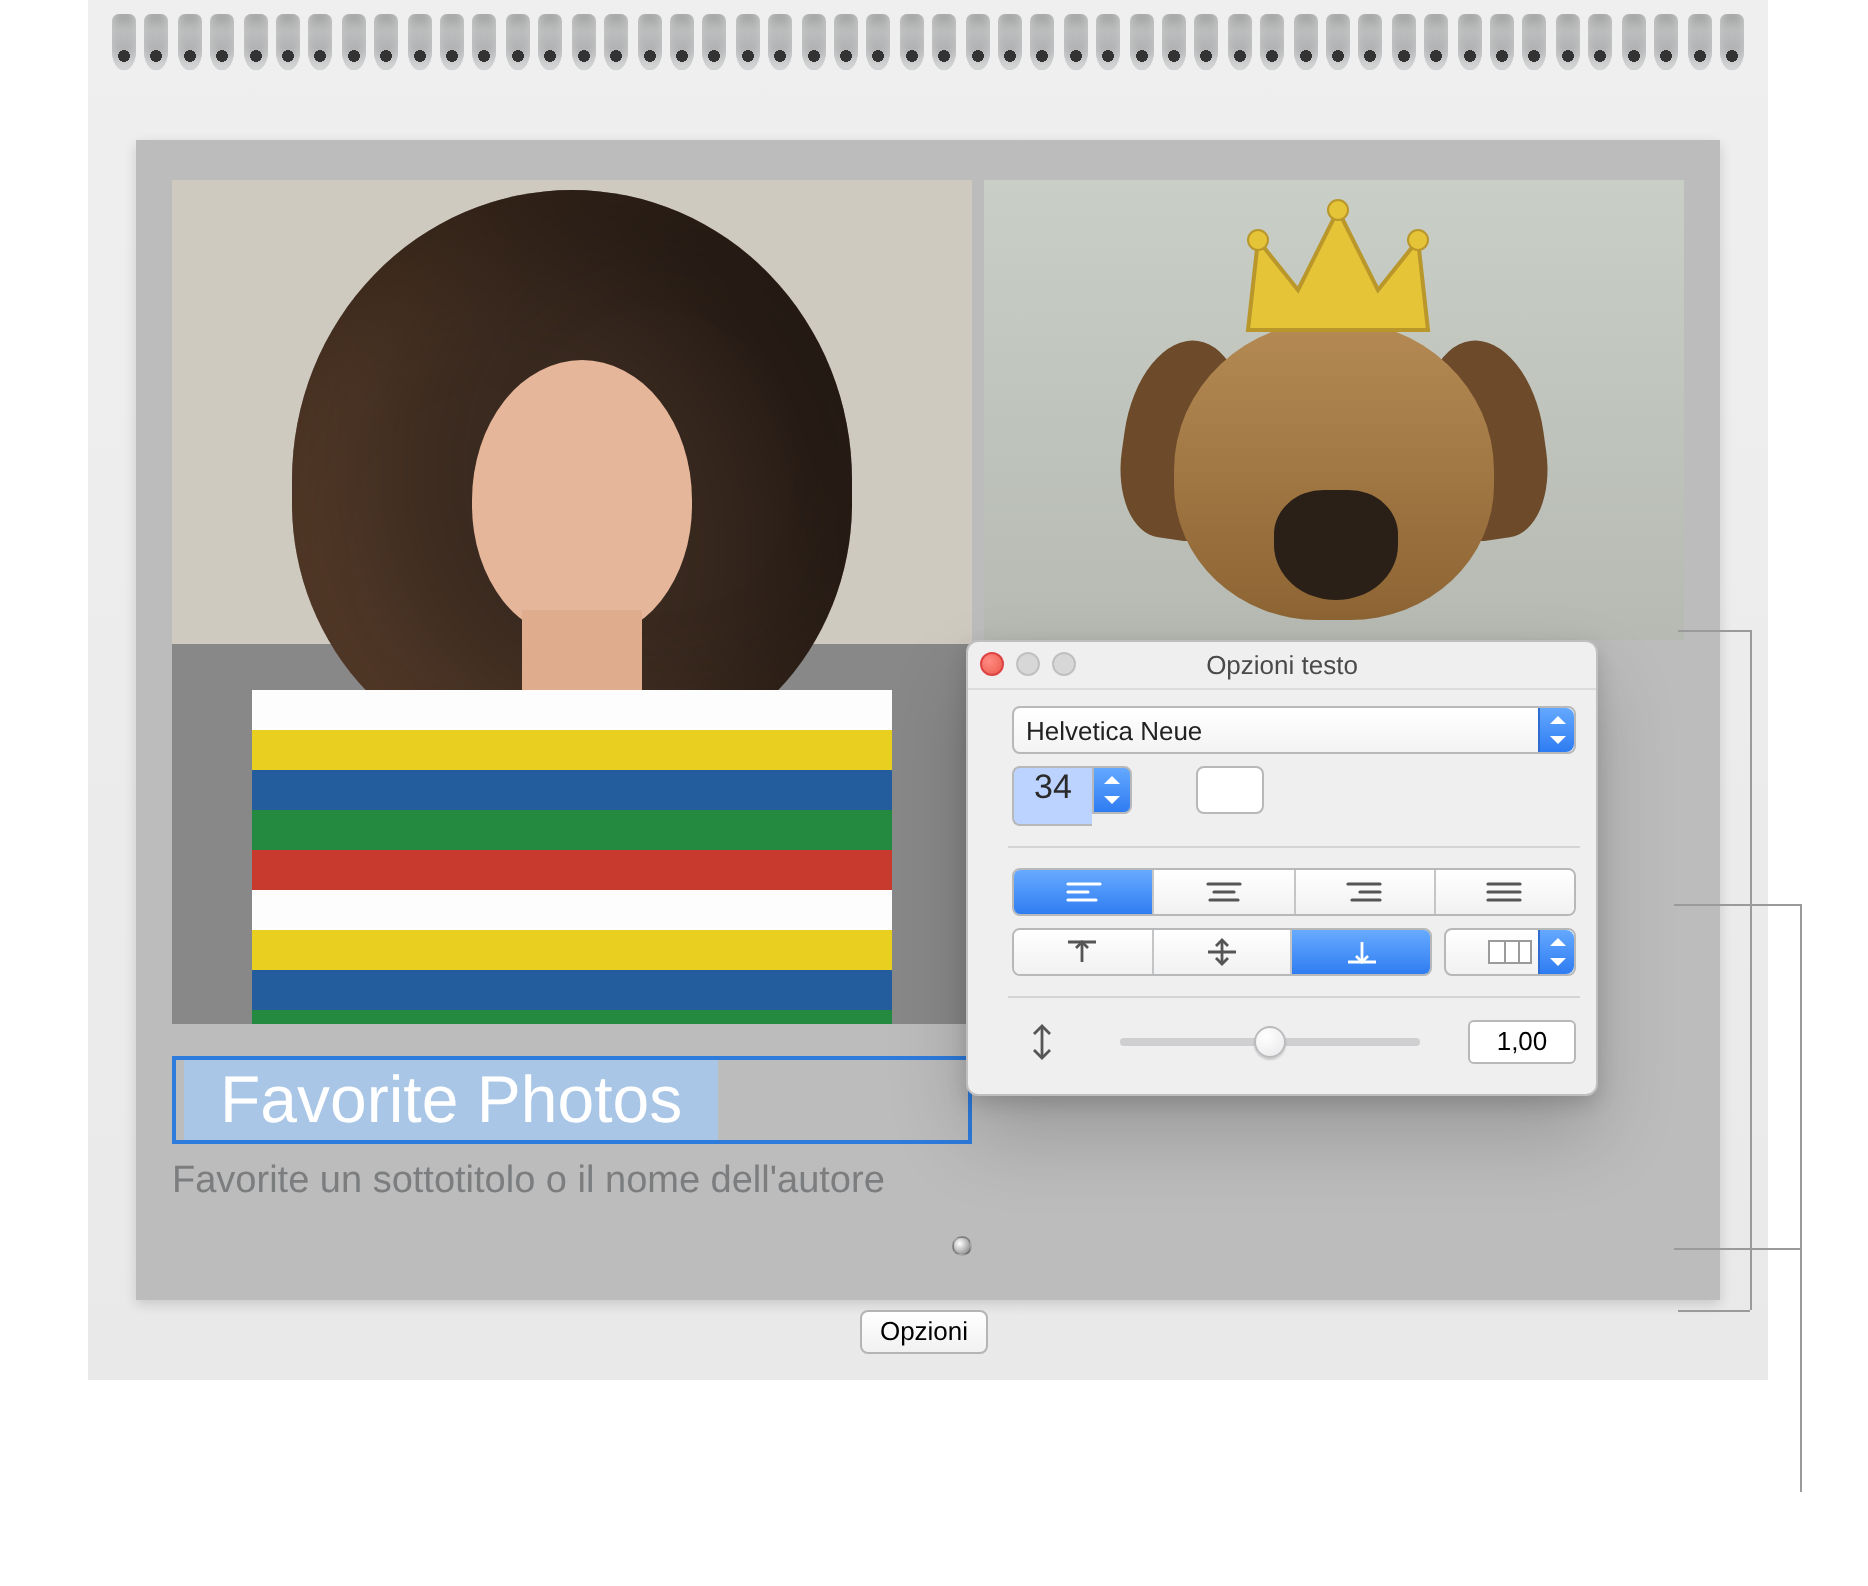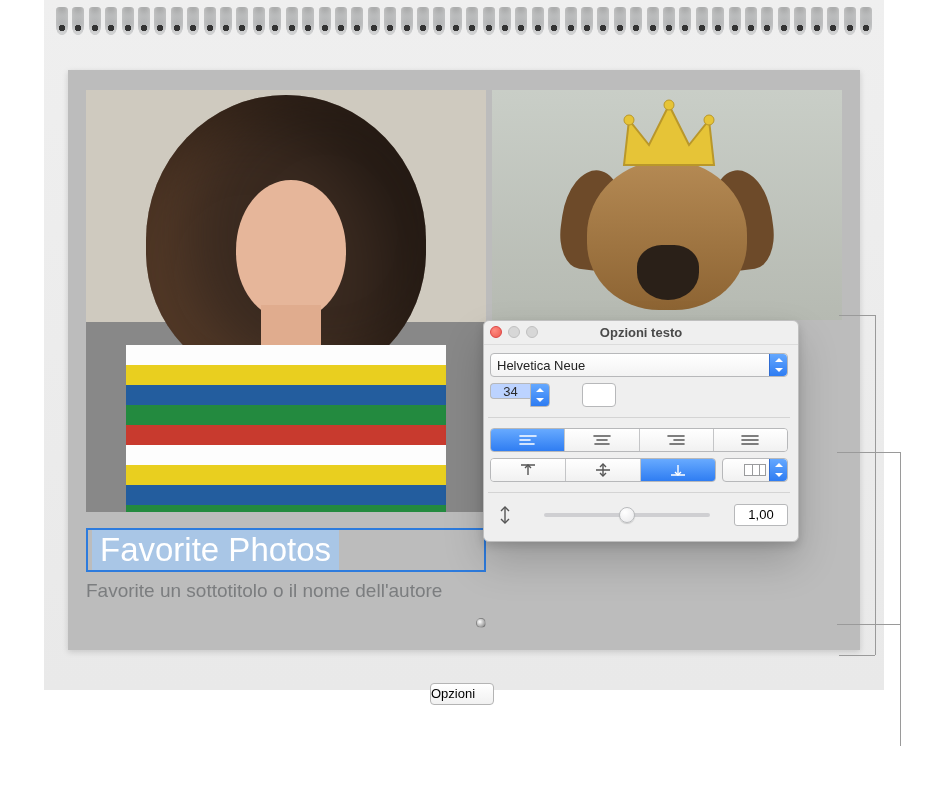--- a/index.html
+++ b/index.html
@@ -112,21 +112,21 @@
     border:2px solid #2d7bdd;
     background:#bcbcbc;
     display:flex; align-items:center;
     padding:0 4px;
   }
   .title-text{
     font-size:33px;
     color:#fff;
     background:#a9c6e6;
     line-height:40px;
-    padding:0 8px;
+    padding:0 18px;
   }
   .subtitle{
     position:absolute;
     left:18px; top:510px;
     color:#7b7d7f;
     font-size:19px;
   }
 
   .page-handle{
     position:absolute;
@@ -137,23 +137,22 @@
   }
 
   .options-tag{
     position:absolute;
     left:386px; top:655px;
     width:64px; height:22px;
     border:1px solid #b4b4b4;
     border-radius:4px;
     background:linear-gradient(#ffffff,#f1f1f1);
     font-size:13px;
-    text-align:left;
+    text-align:center;
     line-height:20px;
-    margin-top:28px;
   }
 
   
   .callout-top{
     position:absolute;
     left:795px; top:315px; width:36px; height:1px;
     background:#9a9a9a;
   }
   .callout-top-v{position:absolute;left:831px;top:315px;width:1px;height:340px;background:#9a9a9a;}
   .callout-bot{position:absolute;left:795px;top:655px;width:36px;height:1px;background:#9a9a9a;}
@@ -171,30 +170,29 @@
     border-radius:6px;
     box-shadow: 0 20px 40px rgba(0,0,0,.18), 0 4px 10px rgba(0,0,0,.15);
   }
   .panel-title{
     height:24px;
     font-size:13px; text-align:center;
     line-height:24px;
     position:relative;
     color:#4a4a4a;
     border-bottom:1px solid #dcdcdc;
-    font-weight:bold;
   }
   .traffic{
     position:absolute;left:6px;top:5px;display:flex;gap:6px;
   }
   .dot{width:12px;height:12px;border-radius:50%;}
   .dot.red{background:radial-gradient(circle at 35% 35%, #ff8b81, #ec5a4f);border:1px solid #d44;}
   .dot.grey{background:#d7d7d7;border:1px solid #c0c0c0;}
 
-  .panel-body{padding:8px 10px 14px 6px;}
+  .panel-body{padding:8px 10px 14px 6px;margin-left:16px;}
 
   .select{
     height:24px;
     background:linear-gradient(#ffffff,#f3f3f3);
     border:1px solid #b7b8ba;
     border-radius:4px;
     display:flex;align-items:center;
     padding:0 6px;
     font-size:13px;
     color:#222;
@@ -214,24 +212,24 @@
       linear-gradient(transparent,transparent);
   }
   .chev{width:0;height:0;position:absolute;left:5px;border-left:4px solid transparent;border-right:4px solid transparent;}
   .chev.up{top:4px;border-bottom:4px solid #fff;}
   .chev.dn{bottom:4px;border-top:4px solid #fff;}
 
   .second-row{display:flex;gap:6px;margin-top:6px;}
   .weight{flex:1;}
   .size-group{display:flex;width:86px;}
   .size-field{
-    width:40px;text-align:center;font-size:13px;
+    width:40px;text-align:center;font-size:17px;
     background:#fff;border:1px solid #b7b8ba;
     border-radius:4px 0 0 4px;border-right:none;
-    height:16px; color:#555;
+    height:30px; color:#555;
   }
   .size-field.sel{background:#bcd3ff;color:#2a2a2a;}
   .size-step{
     width:20px;height:24px;
     background:linear-gradient(#64a8ff,#2e7cf2);
     border:1px solid #b7b8ba;
     border-radius:0 4px 4px 0;
     position:relative;
   }
   .swatch{

